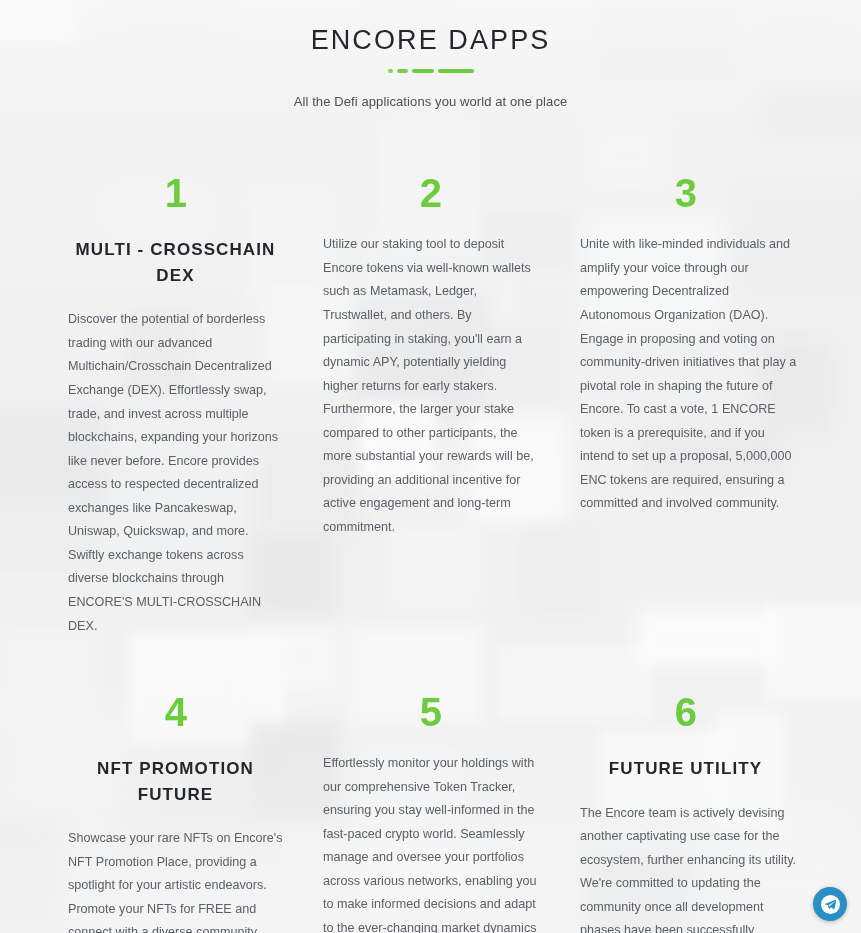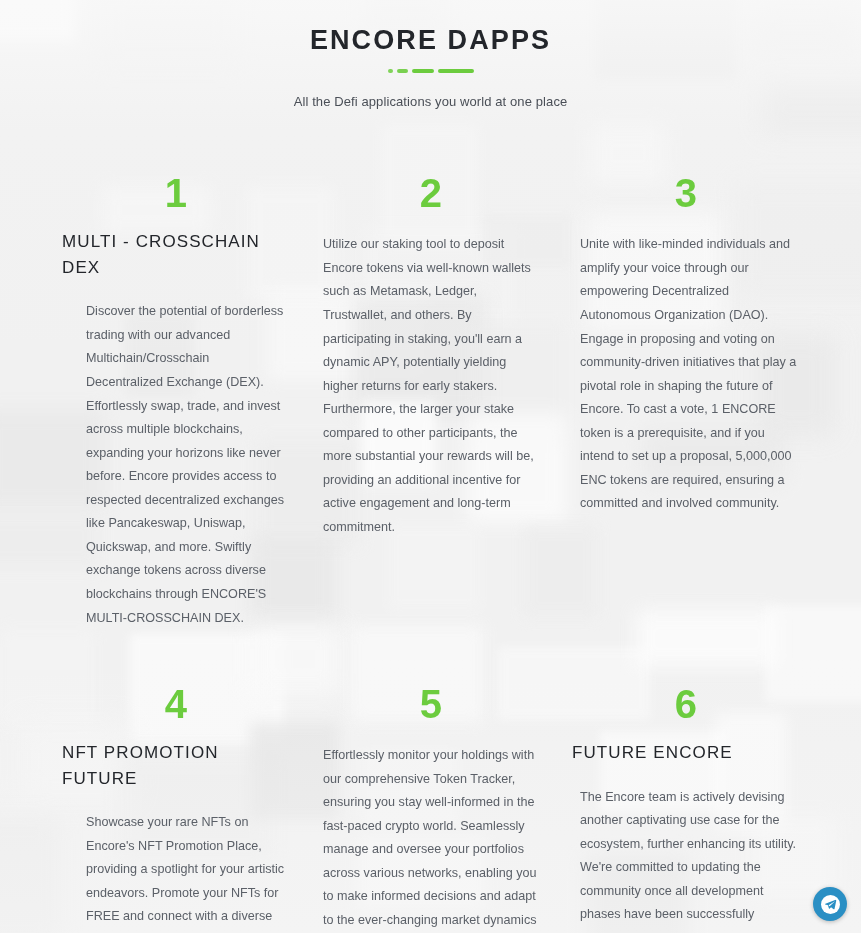--- a/index.html
+++ b/index.html
@@ -48,21 +48,21 @@
     height: 933px;
     padding: 0;
   }
 
   .header {
     text-align: center;
     padding-top: 24px;
   }
   .header h1 {
     font-size: 27px;
-    font-weight: 700;
+    font-weight: 400;
     letter-spacing: 2.1px;
     color: #23262b;
     line-height: 1.2;
   }
   .divider {
     margin: 12px auto 0;
     display: flex;
     align-items: center;
     justify-content: center;
     gap: 4px;
@@ -101,38 +101,39 @@
   .card .num {
     text-align: center;
     font-size: 40px;
     font-weight: 700;
     color: #6ccc3e;
     line-height: 1;
     letter-spacing: -.5px;
   }
 
   .card .title {
-    margin-top: 16px;
+    margin-top: 24px;
+    text-align: center;
     font-size: 17px;
-    font-weight: 400;
+    font-weight: 700;
     letter-spacing: 1.1px;
     color: #23262b;
     line-height: 1.5;
   }
 
   .card .body {
     margin-top: 20px;
     font-size: 12.6px;
     line-height: 1.87;
     color: #5b6068;
     text-align: left;
   }
 
   
-  .col1 .body { padding-left: 6px; padding-right: 4px; margin-left: 18px; }
+  .col1 .body { padding-left: 6px; padding-right: 4px; }
   .col2 .body { padding-left: 6px; padding-right: 6px; }
   .col3 .body { padding-left: 8px; padding-right: 2px; }
 
   .row2 .num { margin-top: 2px; }
 
   
   #telegram-fab {
     position: absolute;
     right: 14px;
     bottom: 12px;
@@ -247,21 +248,21 @@
       <div class="body">Showcase your rare NFTs on Encore's NFT Promotion Place, providing a spotlight for your artistic endeavors. Promote your NFTs for FREE and connect with a diverse community comprising art and finance enthusiasts, thus giving an unprecedented exposure to your creations. Get in touch with us immediately to unleash the full potential of your NFTs, fostering a thriving NFT ecosystem.</div>
     </div>
 
     <div class="card col2 row2">
       <div class="num">5</div>
       <div class="body">Effortlessly monitor your holdings with our comprehensive Token Tracker, ensuring you stay well-informed in the fast-paced crypto world. Seamlessly manage and oversee your portfolios across various networks, enabling you to make informed decisions and adapt to the ever-changing market dynamics with confidence.</div>
     </div>
 
     <div class="card col3 row2">
       <div class="num">6</div>
-      <div class="title">FUTURE ENCORE</div>
+      <div class="title">FUTURE UTILITY</div>
       <div class="body">The Encore team is actively devising another captivating use case for the ecosystem, further enhancing its utility. We're committed to updating the community once all development phases have been successfully completed, ensuring transparency and community involvement throughout the process. Our goal is to provide a seamless and innovative solution, solidifying Encore's position.</div>
     </div>
 
   </div>
 
   <div id="telegram-fab">
     <span class="inner">
       <svg width="13" height="13" viewBox="0 0 24 24" aria-hidden="true">
         <path d="M21.5 3.3 2.6 10.6c-1 .4-1 1.2-.1 1.5l4.7 1.5 1.8 5.5c.2.6.1.8.7.8.5 0 .7-.2 1-.5l2.3-2.2 4.8 3.5c.9.5 1.5.2 1.7-.8l3.1-14.6c.3-1.2-.5-1.8-1.1-1.5zM8.3 13.4l10.4-6.6c.5-.3 1-.1.6.2l-8.9 8-..35 3.7-1.75-5.3z" fill="#2a8fc4"></path>
       </svg>

